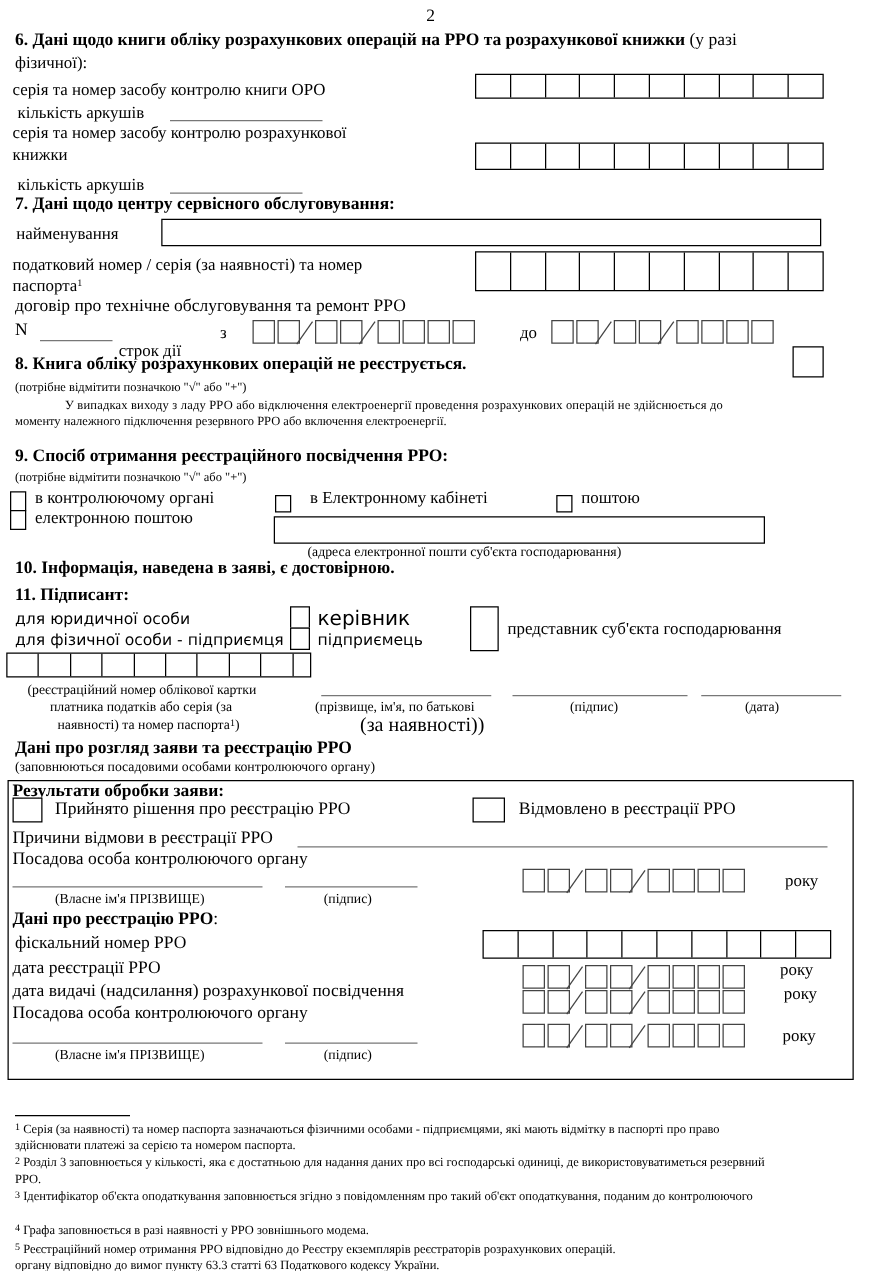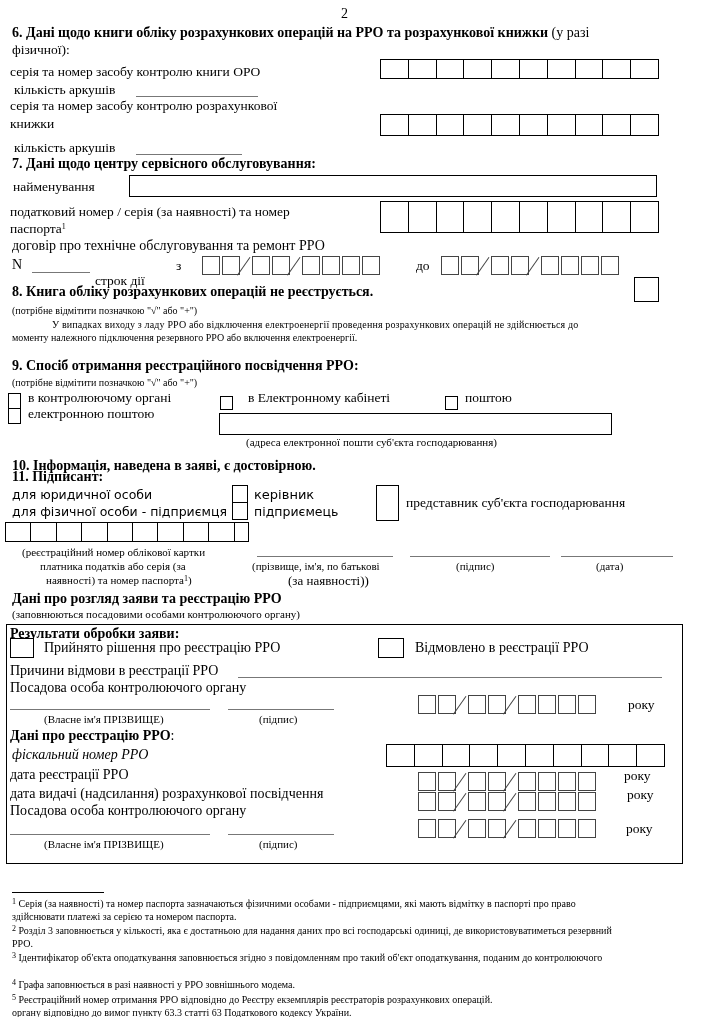--- a/index.html
+++ b/index.html
@@ -134,28 +134,28 @@
 <div class="abs t13" style="left:28px;top:406px;">електронною поштою</div>
 
 <div class="box-thin" style="left:220px;top:396px;width:13px;height:14px;"></div>
 <div class="abs t13" style="left:248px;top:390px;">в Електронному кабінеті</div>
 <div class="box-thin" style="left:445px;top:396px;width:13px;height:14px;"></div>
 <div class="abs t13" style="left:465px;top:390px;">поштою</div>
 
 <div class="box-thin" style="left:219px;top:413px;width:393px;height:22px;"></div>
 <div class="abs tiny" style="left:246px;top:436px;font-size:11px;">(адреса електронної пошти суб'єкта господарювання)</div>
 
-<div class="abs t14 b" style="left:12px;top:458px;">10. Інформація, наведена в заяві, є достовірною.</div>
+<div class="abs t14 b" style="left:12px;top:447px;">10. Інформація, наведена в заяві, є достовірною.</div>
 <div class="abs t14 b" style="left:12px;top:469px;">11. Підписант:</div>
 
 <div class="abs sans" style="left:12px;top:487px;font-size:12.5px;line-height:16px;">для юридичної особи</div>
 <div class="abs sans" style="left:12px;top:504px;font-size:12.5px;line-height:16px;">для фізичної особи - підприємця</div>
 <div class="box-thin" style="left:232px;top:485px;width:16px;height:18px;"></div>
 <div class="box-thin" style="left:232px;top:502px;width:16px;height:18px;"></div>
-<div class="abs sans" style="left:254px;top:487px;font-size:13px;line-height:16px;">керівник</div>
+<div class="abs sans" style="left:254px;top:487px;font-size:16px;line-height:16px;">керівник</div>
 <div class="abs sans" style="left:254px;top:504px;font-size:12.5px;line-height:16px;">підприємець</div>
 <div class="box-thin" style="left:376px;top:485px;width:23px;height:36px;"></div>
 <div class="abs t13" style="left:406px;top:495px;">представник суб'єкта господарювання</div>
 
 <div class="grid10" style="left:5px;top:522px;width:244px;height:20px;border-width:1px;">
   <div class="cell" style="border-right-width:1px"></div>
     <div class="cell" style="border-right-width:1px"></div>
     <div class="cell" style="border-right-width:1px"></div>
     <div class="cell" style="border-right-width:1px"></div>
     <div class="cell" style="border-right-width:1px"></div>
@@ -164,21 +164,21 @@
     <div class="cell" style="border-right-width:1px"></div>
     <div class="cell" style="border-right-width:1px"></div>
     <div class="cell" style="flex:0.55"></div>
 </div>
 <div class="abs tiny" style="left:22px;top:546px;font-size:11px;text-align:right;">(реєстраційний номер облікової картки</div>
 <div class="abs tiny" style="left:40px;top:560px;font-size:11px;">платника податків  або серія (за</div>
 <div class="abs tiny" style="left:46px;top:574px;font-size:11px;"><span>наявності) та номер паспорта</span><sup>1</sup><span>)</span></div>
 
 <div class="uline" style="left:257px;top:546px;width:136px;height:10px;"></div>
 <div class="abs tiny" style="left:252px;top:560px;font-size:11px;">(прізвище, ім'я, по батькові</div>
-<div class="abs tiny" style="left:288px;top:574px;font-size:13px;font-family:Liberation Serif, serif;">(за наявності))</div>
+<div class="abs tiny" style="left:288px;top:574px;font-size:16px;font-family:Liberation Serif, serif;">(за наявності))</div>
 <div class="uline" style="left:410px;top:546px;width:140px;height:10px;"></div>
 <div class="abs tiny" style="left:456px;top:560px;font-size:11px;">(підпис)</div>
 <div class="uline" style="left:561px;top:546px;width:112px;height:10px;"></div>
 <div class="abs tiny" style="left:596px;top:560px;font-size:11px;">(дата)</div>
 
 <div class="abs t14 b" style="left:12px;top:591px;">Дані про розгляд заяви та реєстрацію РРО</div>
 <div class="abs tiny" style="left:12px;top:608px;font-size:11px;">(заповнюються посадовими особами контролюючого органу)</div>
 
 <div class="frame"></div>
 <div class="abs t14 b" style="left:10px;top:626px;">Результати обробки заяви:</div>
@@ -204,21 +204,21 @@
     <div class="d"></div>
     <div class="sl"></div>
     <div class="d"></div>
     <div class="d"></div>
     <div class="d"></div>
     <div class="d"></div>
 </div>
 <div class="abs t13" style="left:628px;top:697px;">року</div>
 
 <div class="abs t14" style="left:10px;top:728px;"><span class="b">Дані про реєстрацію РРО</span><span>:</span></div>
-<div class="abs t14" style="left:12px;top:747px;font-style:italic;">фіскальний номер РРО</div>
+<div class="abs t14" style="left:12px;top:747px;">фіскальний номер РРО</div>
 <div class="grid10" style="left:386px;top:744px;width:279px;height:23px;border-width:1px;">
   <div class="cell" style="border-right-width:1px"></div>
     <div class="cell" style="border-right-width:1px"></div>
     <div class="cell" style="border-right-width:1px"></div>
     <div class="cell" style="border-right-width:1px"></div>
     <div class="cell" style="border-right-width:1px"></div>
     <div class="cell" style="border-right-width:1px"></div>
     <div class="cell" style="border-right-width:1px"></div>
     <div class="cell" style="border-right-width:1px"></div>
     <div class="cell" style="border-right-width:1px"></div>

